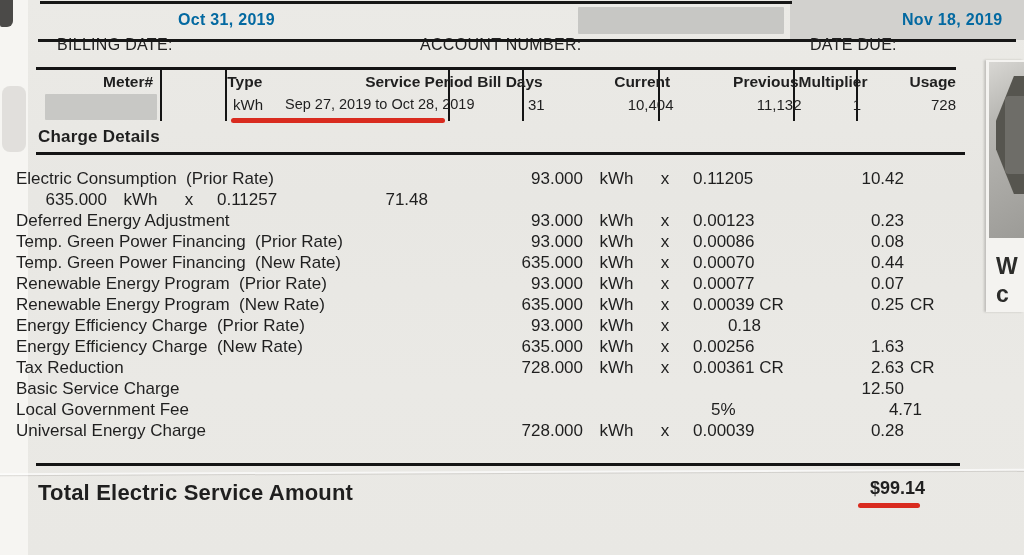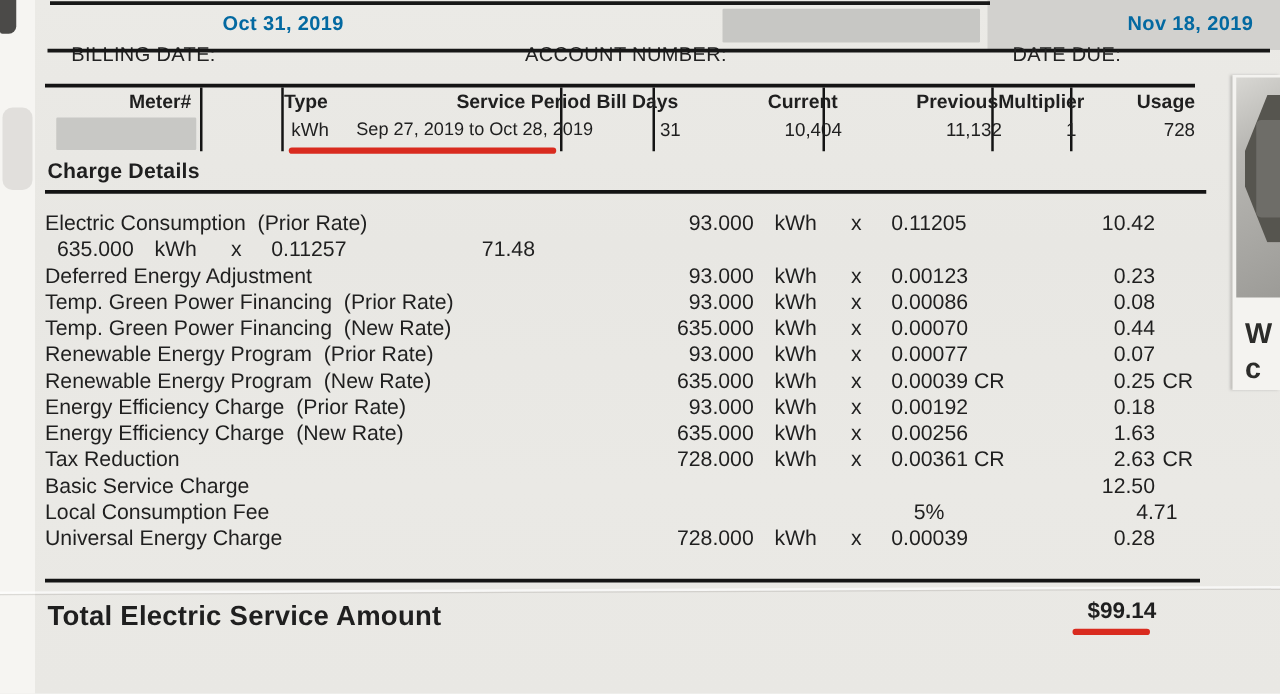--- a/index.html
+++ b/index.html
@@ -37,21 +37,21 @@
   .mcell{text-align:right;white-space:nowrap;overflow:visible;}
   .w0{width:124px;} .w1{width:86px;margin-left:28px;} .w2{width:223px;font-size:14.5px;} .w3{width:74px;}
   .w4{width:136px;} .w5{width:135px;} .w6{width:63px;} .w7{width:100px;}
   .meter-redact{position:absolute;left:9px;top:24px;width:112px;height:26px;background:#c8c8c5;border-radius:1px;}
   .sp-underline{position:absolute;left:195px;top:48px;width:214px;height:5px;border-radius:3px;}
   
   .cd-title{position:absolute;left:38px;top:127px;font-size:17px;font-weight:bold;letter-spacing:.2px;}
   .rule-cd{position:absolute;left:36px;top:152px;width:929px;height:3px;background:#141414;}
   .charges{position:absolute;left:0;top:168px;width:1024px;}
   .crow{display:flex;height:21px;line-height:21px;font-size:17px;}
-  .c-label{width:460px;padding-left:36px;white-space:pre;overflow:hidden;}
+  .c-label{width:460px;padding-left:16px;white-space:pre;overflow:hidden;}
   .c-qty{width:107px;text-align:right;}
   .c-unit{width:67px;text-align:center;}
   .c-x{width:30px;text-align:center;}
   .c-rate{width:130px;padding-left:13px;white-space:pre;}
   .c-rate--indent{padding-left:31px;}
   .c-amt{width:81px;text-align:right;}
   .c-amtcr{width:45px;padding-left:6px;}
   
   .rule-bottom{position:absolute;left:36px;top:463px;width:924px;height:3px;background:#141414;}
   .total-label{position:absolute;left:38px;top:480px;font-size:22px;font-weight:bold;letter-spacing:.2px;}
@@ -182,21 +182,20 @@
     <span class="c-x">x</span>
     <span class="c-rate">0.00039 CR</span>
     <span class="c-amt">0.25</span>
     <span class="c-amtcr">CR</span>
   </div>
   <div class="crow">
     <span class="c-label">Energy Efficiency Charge  (Prior Rate)</span>
     <span class="c-qty">93.000</span>
     <span class="c-unit">kWh</span>
     <span class="c-x">x</span>
-    <span class="c-rate">0.00192</span>
     <span class="c-amt">0.18</span>
     <span class="c-amtcr"></span>
   </div>
   <div class="crow">
     <span class="c-label">Energy Efficiency Charge  (New Rate)</span>
     <span class="c-qty">635.000</span>
     <span class="c-unit">kWh</span>
     <span class="c-x">x</span>
     <span class="c-rate">0.00256</span>
     <span class="c-amt">1.63</span>
@@ -214,21 +213,21 @@
   <div class="crow">
     <span class="c-label">Basic Service Charge</span>
     <span class="c-qty"></span>
     <span class="c-unit"></span>
     <span class="c-x"></span>
     <span class="c-rate"></span>
     <span class="c-amt">12.50</span>
     <span class="c-amtcr"></span>
   </div>
   <div class="crow">
-    <span class="c-label">Local Consumption Fee</span>
+    <span class="c-label">Local Government Fee</span>
     <span class="c-qty"></span>
     <span class="c-unit"></span>
     <span class="c-x"></span>
     <span class="c-rate c-rate--indent">5%</span>
     <span class="c-amt">4.71</span>
     <span class="c-amtcr"></span>
   </div>
   <div class="crow">
     <span class="c-label">Universal Energy Charge</span>
     <span class="c-qty">728.000</span>

